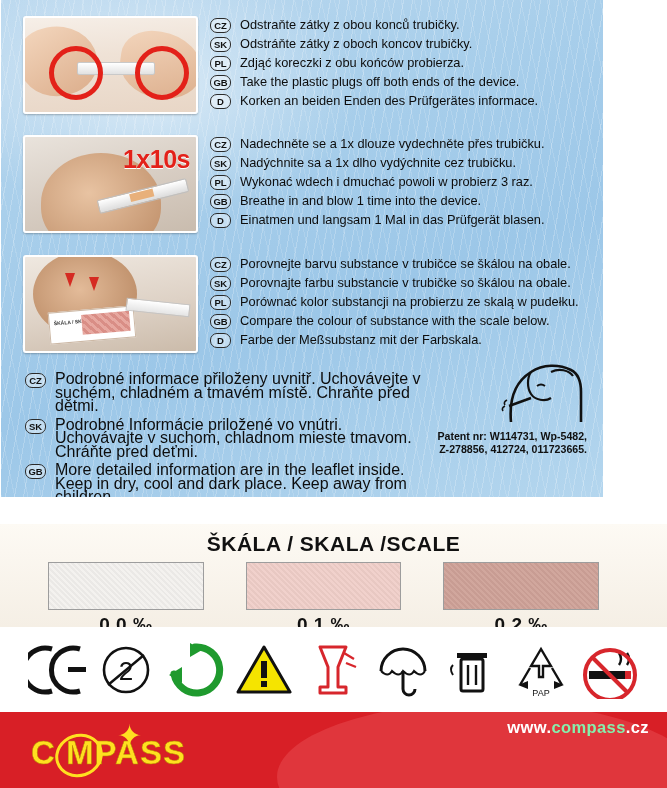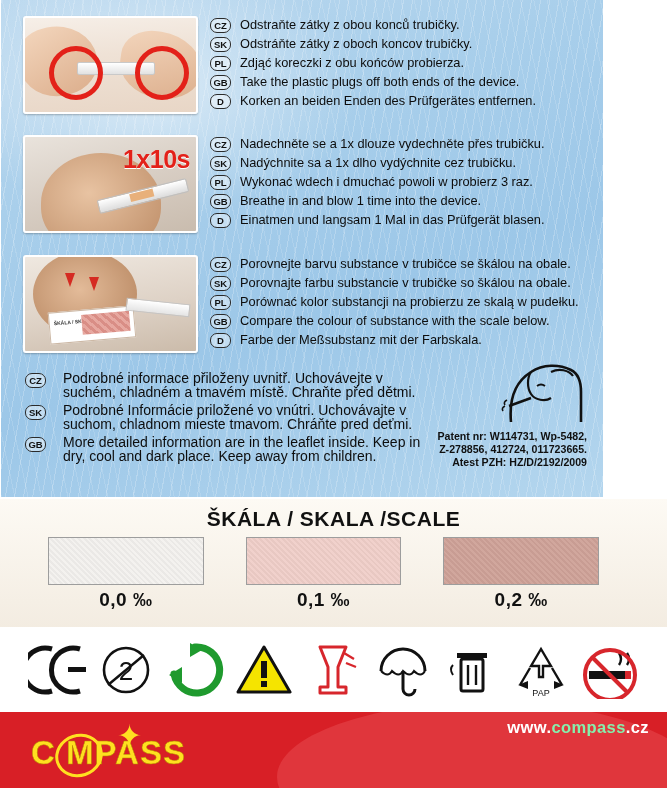--- a/index.html
+++ b/index.html
@@ -213,24 +213,23 @@
     top: 372px;
     width: 400px;
   }
   .note-line {
     display: flex;
     align-items: flex-start;
     margin-bottom: 5px;
   }
   .note-line .lang-code { margin-top: 1px; }
   .note-text {
-    font-size: 14px;
+    font-size: 16px;
     line-height: 13.5px;
     color: #0d0d0d;
-    margin-left: 8px;
   }
 
   
   .patent {
     position: absolute;
     right: 16px;
     top: 430px;
     width: 186px;
     text-align: right;
     font-size: 10.6px;
@@ -243,21 +242,21 @@
     right: 18px;
     top: 348px;
     width: 84px;
     height: 78px;
   }
 
   
   .scale-area {
     position: absolute;
     left: 0;
-    top: 497px;
+    top: 522px;
     width: 667px;
     height: 130px;
     background: linear-gradient(#fdfaf4, #f3ece1);
     border-top: 2px solid #ffffff;
   }
   .scale-title {
     text-align: center;
     font-size: 21px;
     font-weight: bold;
     letter-spacing: 0.5px;
@@ -390,21 +389,21 @@
         <div class="lang-line">
           <span class="lang-code">PL</span>
           <span class="lang-text">Zdjąć koreczki z obu końców probierza.</span>
         </div>
         <div class="lang-line">
           <span class="lang-code">GB</span>
           <span class="lang-text">Take the plastic plugs off both ends of the device.</span>
         </div>
         <div class="lang-line">
           <span class="lang-code">D</span>
-          <span class="lang-text">Korken an beiden Enden des Prüfgerätes entfernen.</span>
+          <span class="lang-text">Korken an beiden Enden des Prüfgerätes informace.</span>
         </div>
       </div>
     </div>
 
     <div class="step" style="left:22px; top:135px; width:625px;">
       <div class="step-photo photo2">
         <div class="face"></div>
         <div class="tube2">
           <div class="amber"></div>
         </div>
@@ -492,21 +491,20 @@
         <path d="M30 50 L8 58" stroke="#111" stroke-width="2.4"></path>
         <path d="M6 52 q-4 2 -2 5" fill="none" stroke="#111" stroke-width="1.6"></path>
         <path d="M4 58 q-4 2 -2 5" fill="none" stroke="#111" stroke-width="1.6"></path>
         <path d="M50 24 C58 20 68 22 72 28" fill="none" stroke="#111" stroke-width="2.2"></path>
       </svg>
     </div>
 
     <div class="patent">
       <div>Patent nr: W114731, Wp-5482,</div>
       <div>Z-278856, 412724, 011723665.</div>
-      <div>Atest PZH: HZ/D/2192/2009</div>
     </div>
   </div>
 
   <div class="scale-area">
     <div class="scale-title">ŠKÁLA / SKALA /SCALE</div>
     <div class="swatches">
       <div class="swatch-col">
         <div class="swatch-box" id="sw0" style="background: repeating-linear-gradient(45deg, rgba(0, 0, 0, 0.035) 0px, rgba(0, 0, 0, 0.035) 2px, rgba(255, 255, 255, 0.05) 2px, rgba(255, 255, 255, 0.05) 4px) rgb(243, 241, 238);"></div>
         <div class="swatch-label">0,0 ‰</div>
       </div>

